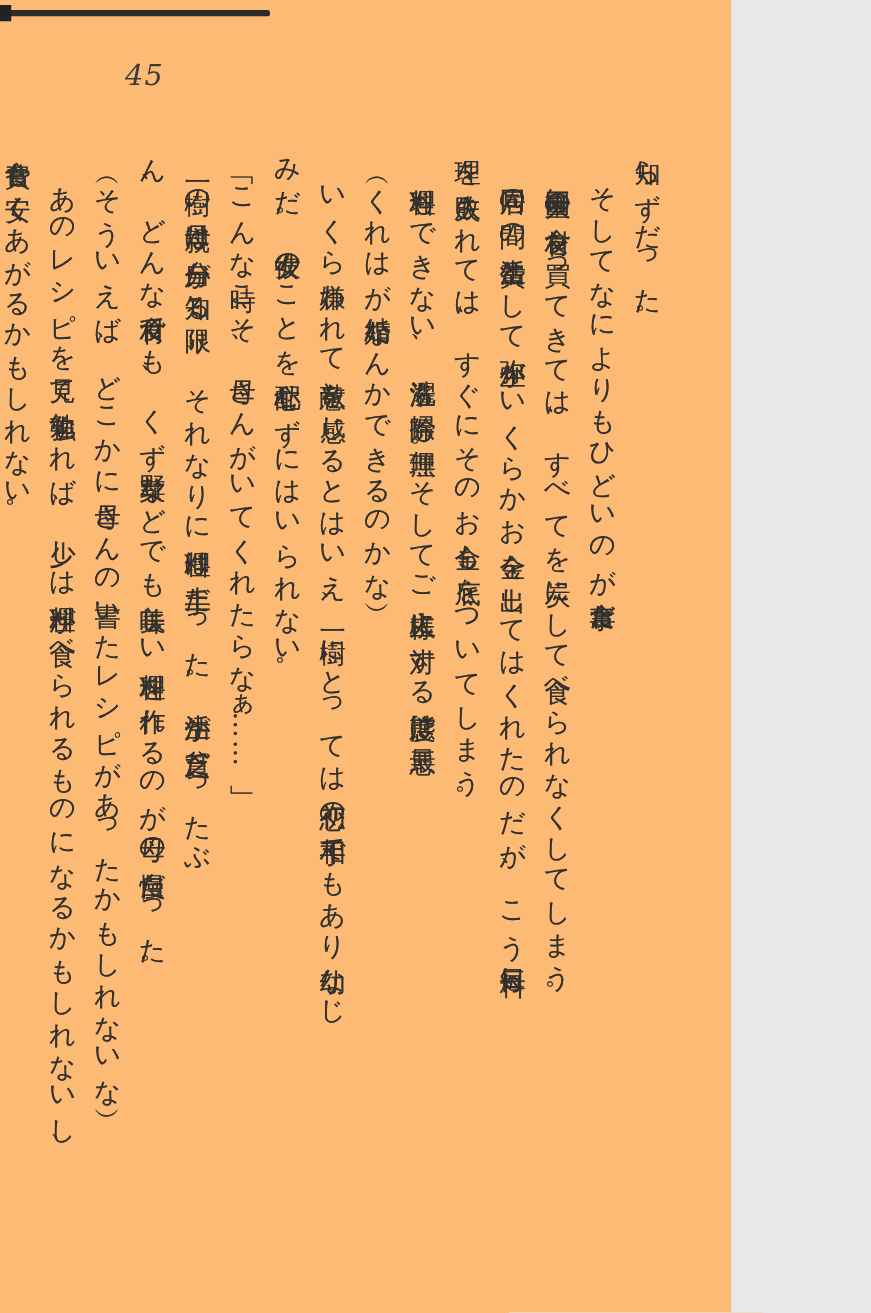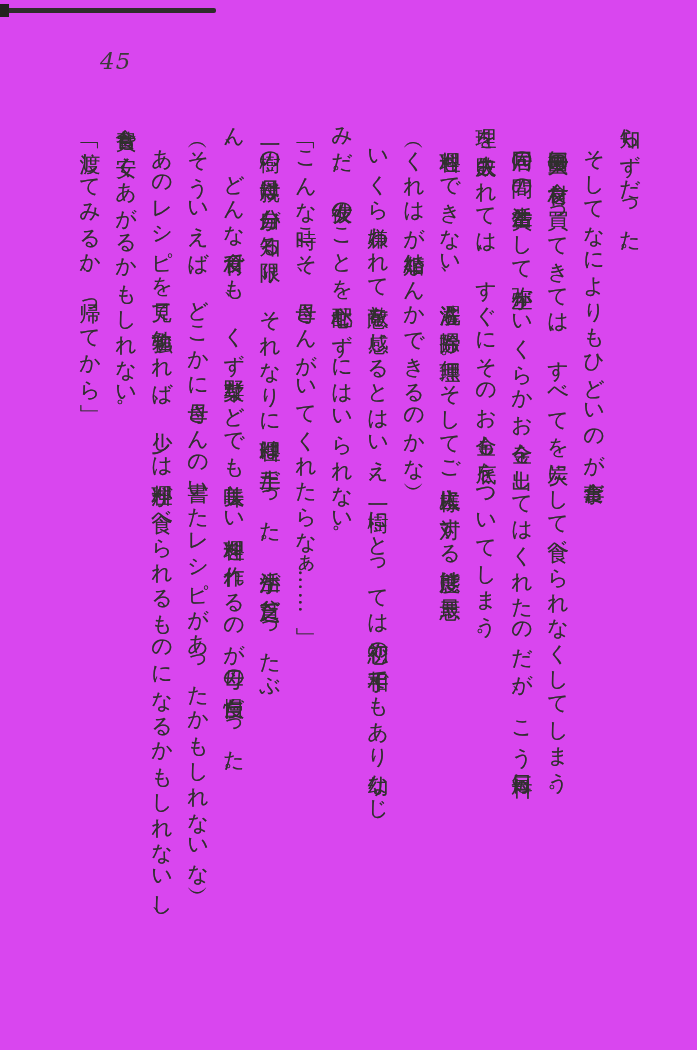--- a/index.html
+++ b/index.html
@@ -2,24 +2,24 @@
 <html><head>
 <meta charset="utf-8">
 <style>
   html, body {
     margin: 0;
     padding: 0;
     background: #e8e8e6;
   }
   .page {
     position: relative;
-    width: 697px;
+    width: 585px;
     height: 1050px;
     margin: 0;
-    background: #d946ef;
+    background: #fdba74;
     overflow: hidden;
     font-family: "DejaVu Serif", "Liberation Serif", serif;
   }
   .scan-band {
     position: absolute;
     top: 8px;
     left: 0;
     width: 216px;
     height: 5px;
     background: #2e2d2b;

